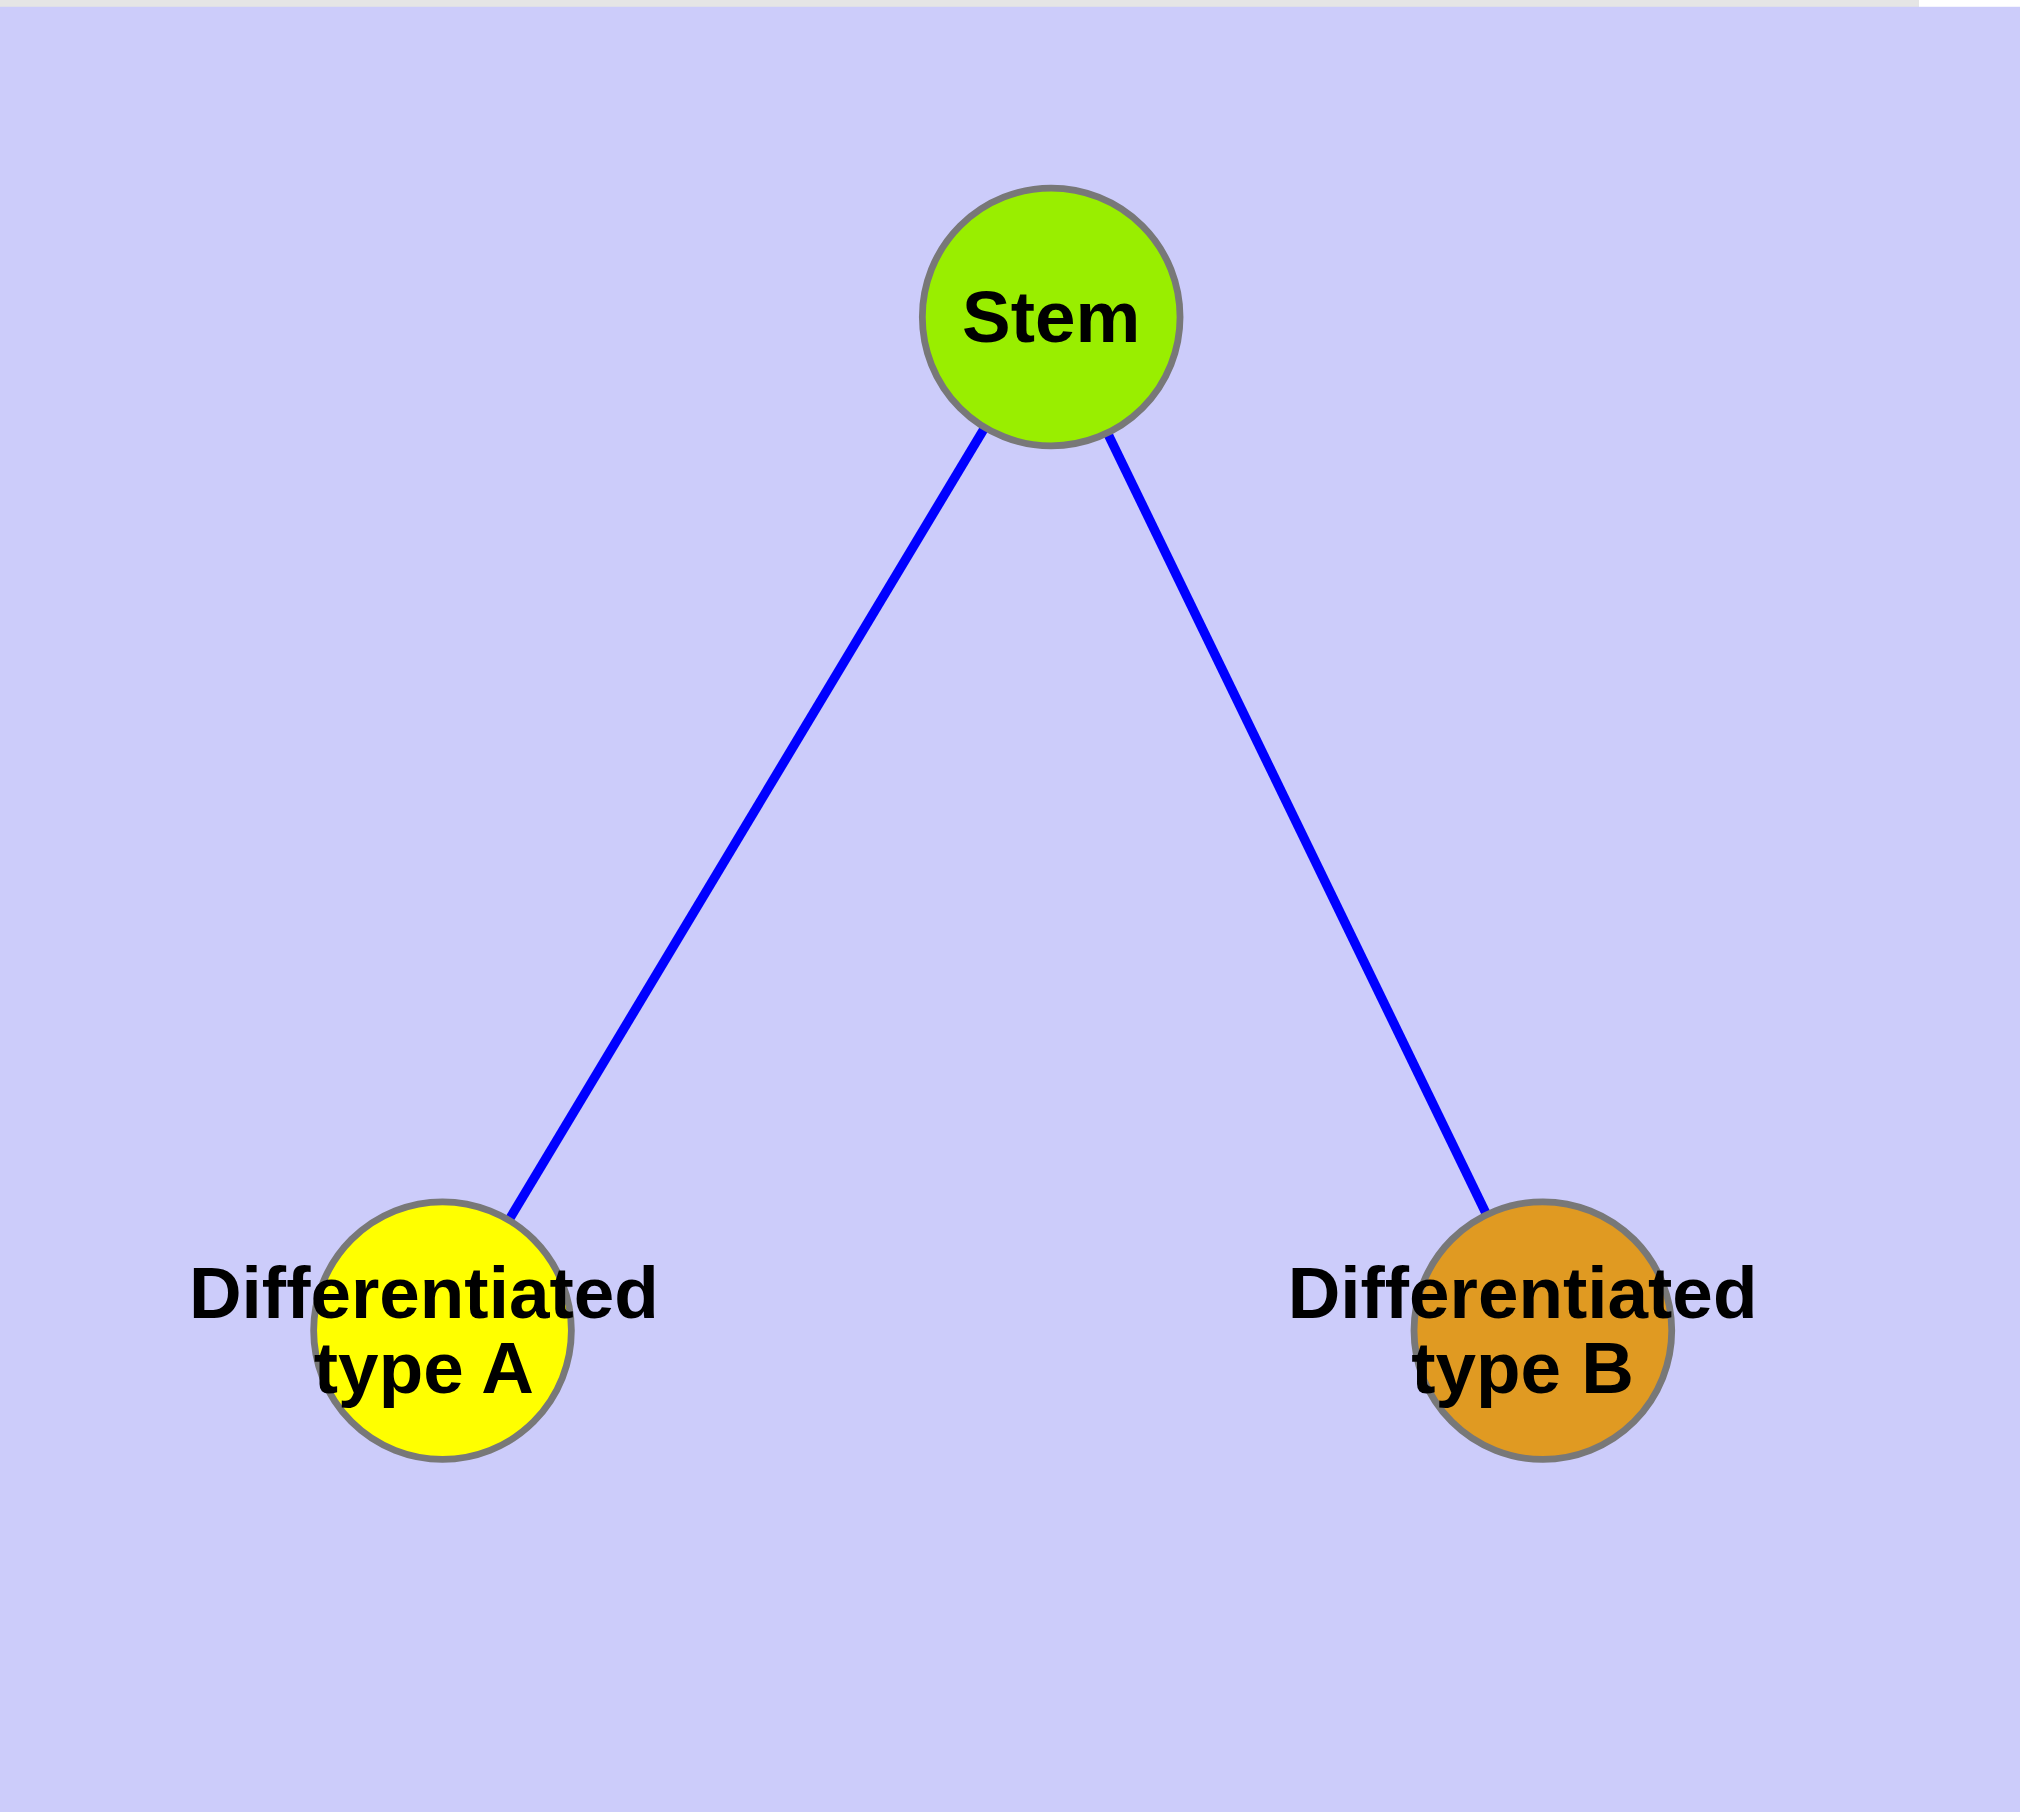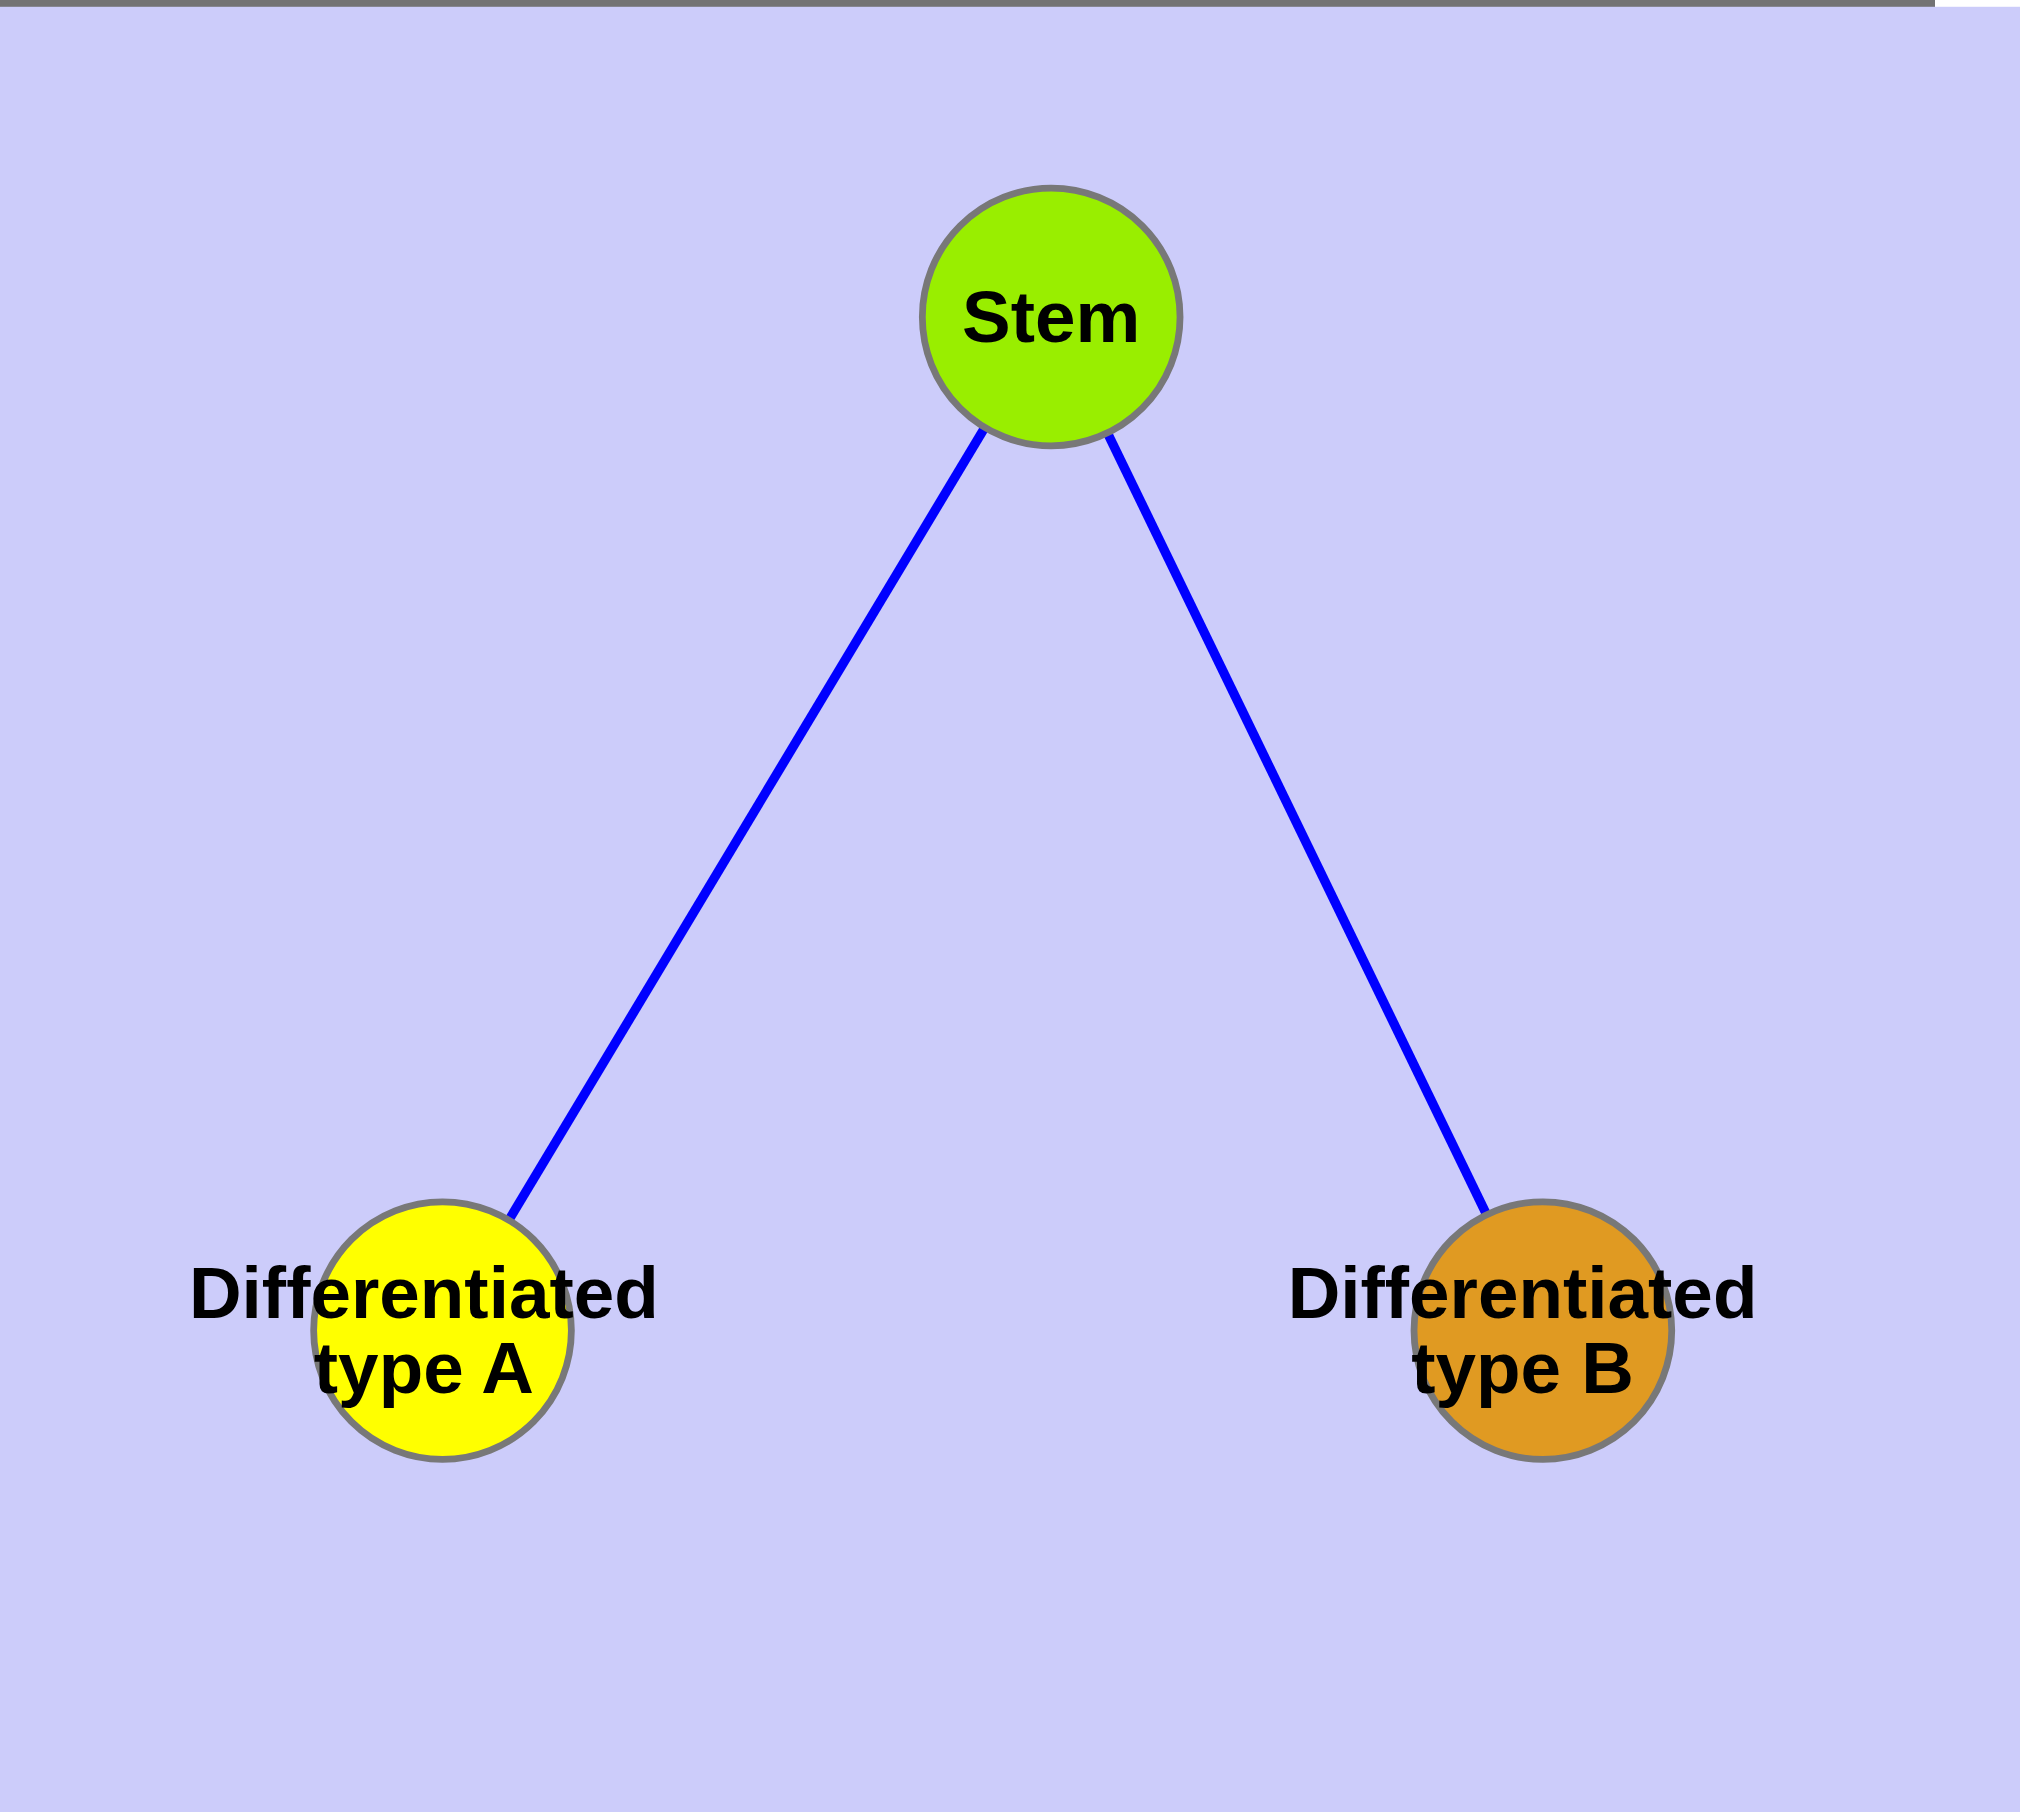--- a/index.html
+++ b/index.html
@@ -32,21 +32,21 @@
     font-family: "Liberation Sans", sans-serif;
     font-weight: bold;
     fill: #000000;
     stroke: none;
     paint-order: normal;
   }
 </style>
 </head>
 <body style="width: 2021px; height: 1812px; background: rgb(255, 255, 255);">
 
-<div id="graph-canvas" style="width: 1919px; height: 1812px; background: #737373; padding-left: 16px;">
+<div id="graph-canvas" style="width: 1919px; height: 1812px; background: #e5e5e5;">
   <svg id="graph-svg" viewBox="0 0 2384 2138" preserveAspectRatio="none" xmlns="http://www.w3.org/2000/svg" style="width: 2021px; height: 1812px;">
 
     <rect id="canvas-bg" x="0" y="8" width="2384" height="2130" fill="#ccccfa"></rect>
 
     <g id="edges-layer">
       <line id="edge-0" x1="1240" y1="374" x2="522" y2="1570" stroke="#0000ff" stroke-width="11" stroke-linecap="butt"></line>
       <line id="edge-1" x1="1240" y1="374" x2="1820" y2="1570" stroke="#0000ff" stroke-width="11" stroke-linecap="butt"></line>
     </g>
 
     <g id="nodes-layer">

